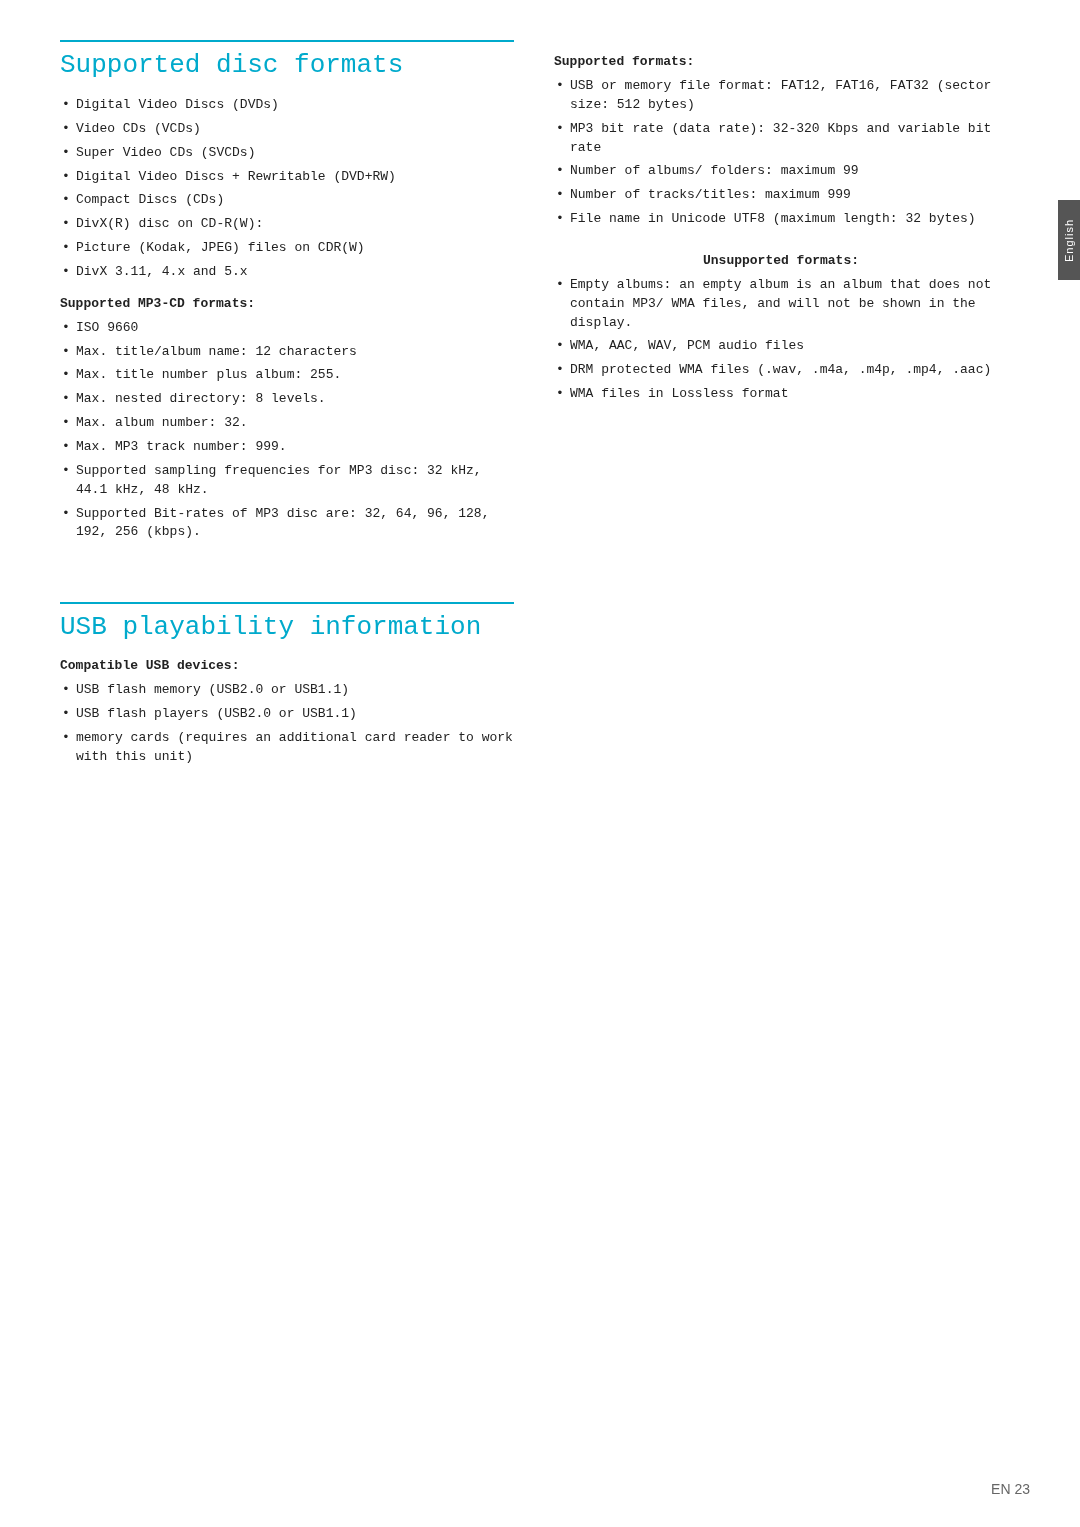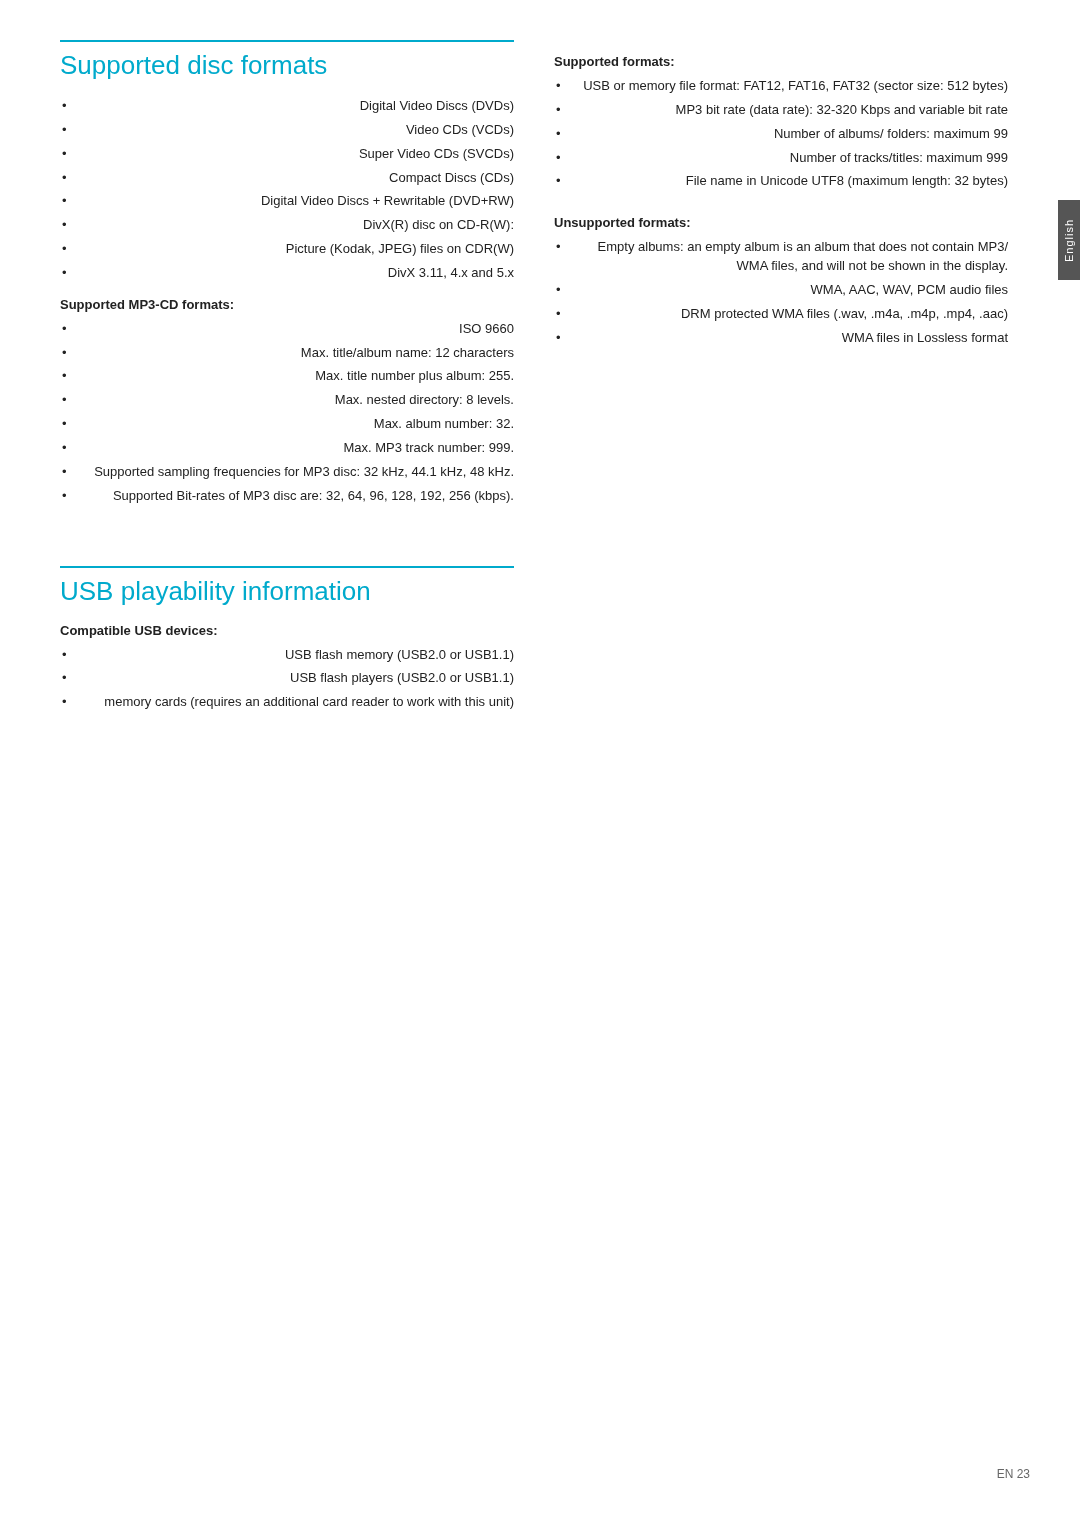--- a/index.html
+++ b/index.html
@@ -42,20 +42,21 @@
       display: flex;
       align-items: center;
       justify-content: center;
     }
 
     .main-content {
       display: flex;
       width: calc(1080px - 22px);
       padding: 40px 50px 40px 60px;
       gap: 40px;
+      font-family: Liberation Mono, monospace;
     }
 
     .left-column {
       flex: 1;
       max-width: 480px;
     }
 
     .right-column {
       flex: 1;
       max-width: 480px;
@@ -81,35 +82,34 @@
       list-style: none;
       padding: 0;
       margin: 0;
     }
 
     ul.bullet-list li {
       position: relative;
       padding-left: 16px;
       margin-bottom: 5px;
       line-height: 1.45;
-      text-align: right;
     }
 
     ul.bullet-list li::before {
       content: "•";
       position: absolute;
       left: 2px;
       top: 0;
     }
 
     .page-footer {
       position: absolute;
-      bottom: 46px;
+      bottom: 30px;
       right: 50px;
-      font-size: 12px;
+      font-size: 14px;
       color: #666;
     }
 
     .section-block {
       margin-bottom: 30px;
     }
 
     .section-block-second {
       margin-top: 60px;
     }
@@ -124,22 +124,22 @@
   <div class="main-content">
 
     <div class="left-column">
 
       <div class="section-block">
         <h2 class="section-title">Supported disc formats</h2>
         <ul class="bullet-list">
           <li>Digital Video Discs (DVDs)</li>
           <li>Video CDs (VCDs)</li>
           <li>Super Video CDs (SVCDs)</li>
+          <li>Digital Video Discs + Rewritable (DVD+RW)</li>
           <li>Compact Discs (CDs)</li>
-          <li>Digital Video Discs + Rewritable (DVD+RW)</li>
           <li>DivX(R) disc on CD-R(W):</li>
           <li>Picture (Kodak, JPEG) files on CDR(W)</li>
           <li>DivX 3.11, 4.x and 5.x</li>
         </ul>
 
         <div class="subsection-title">Supported MP3-CD formats:</div>
         <ul class="bullet-list">
           <li>ISO 9660</li>
           <li>Max. title/album name: 12 characters</li>
           <li>Max. title number plus album: 255.</li>
@@ -167,21 +167,21 @@
 
       <div class="subsection-title">Supported formats:</div>
       <ul class="bullet-list">
         <li>USB or memory file format: FAT12, FAT16, FAT32 (sector size: 512 bytes)</li>
         <li>MP3 bit rate (data rate): 32-320 Kbps and variable bit rate</li>
         <li>Number of albums/ folders: maximum 99</li>
         <li>Number of tracks/titles: maximum 999</li>
         <li>File name in Unicode UTF8 (maximum length: 32 bytes)</li>
       </ul>
 
-      <div class="subsection-title" style="margin-top:24px;">Unsupported formats:</div>
+      <div class="subsection-title" style="margin-top:24px;text-align:center;">Unsupported formats:</div>
       <ul class="bullet-list">
         <li>Empty albums: an empty album is an album that does not contain MP3/ WMA files, and will not be shown in the display.</li>
         <li>WMA, AAC, WAV, PCM audio files</li>
         <li>DRM protected WMA files (.wav, .m4a, .m4p, .mp4, .aac)</li>
         <li>WMA files in Lossless format</li>
       </ul>
 
     </div>
 
   </div>

